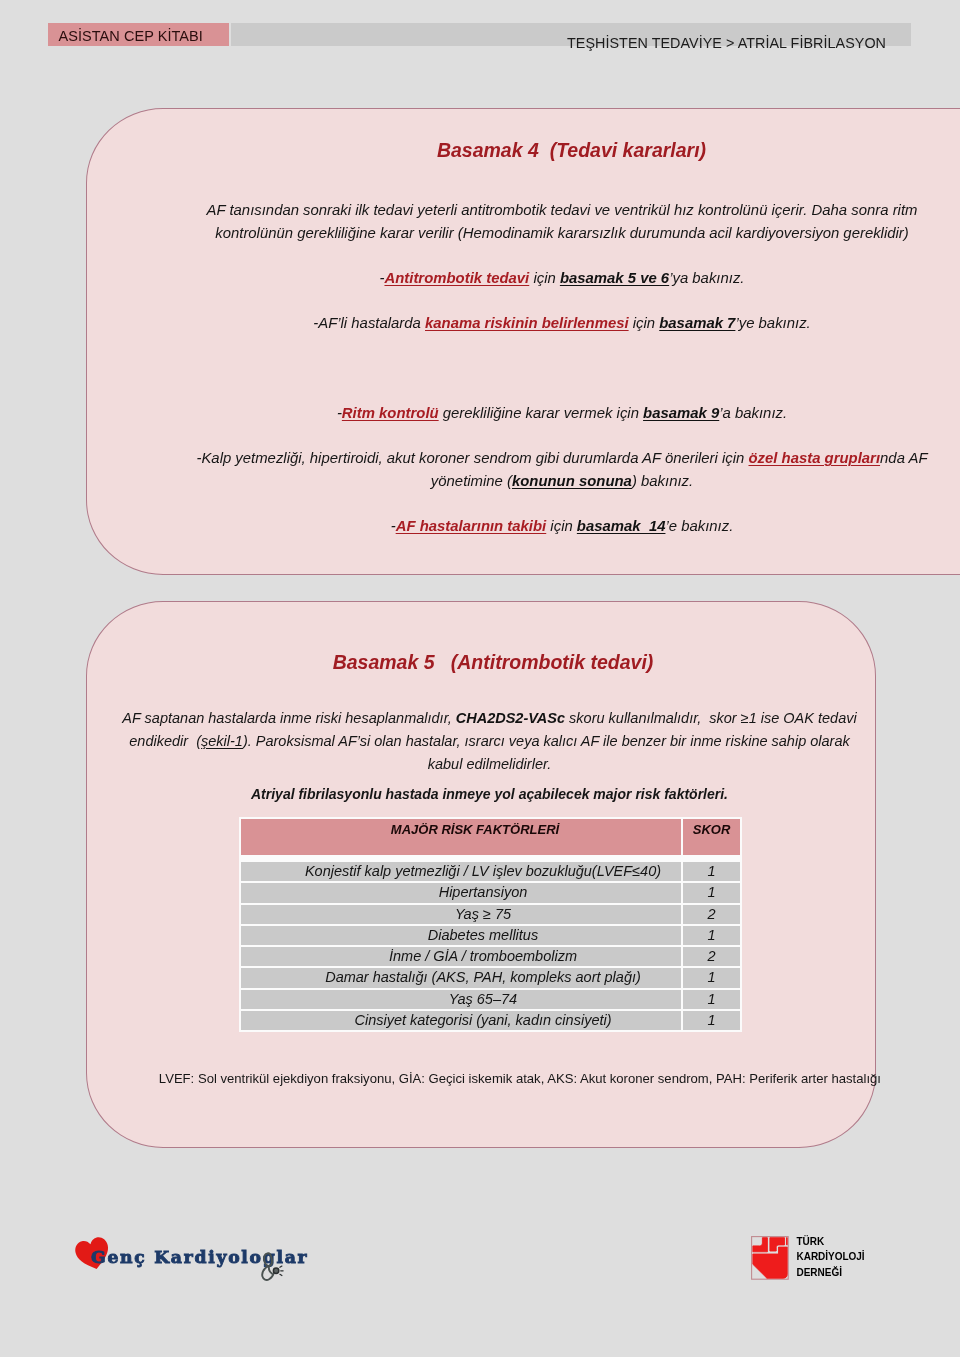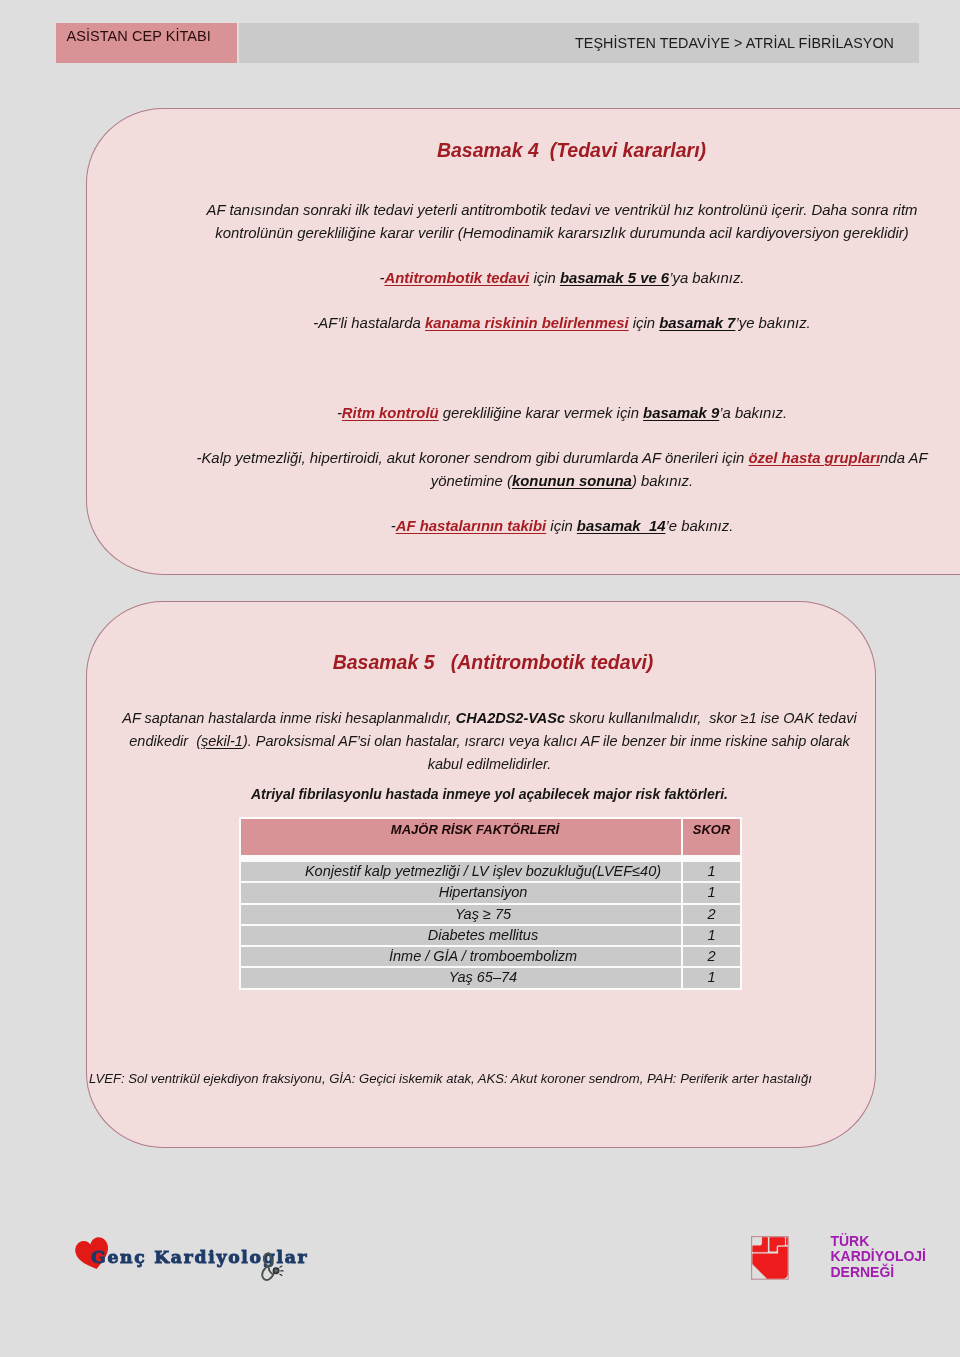--- a/index.html
+++ b/index.html
@@ -6,21 +6,21 @@
   * { box-sizing:border-box; }
   html,body { margin:0; padding:0; }
   body {
     width:960px; height:1357px; overflow:hidden;
     background:#dedede;
     font-family:"Liberation Sans", sans-serif;
     position:relative;
   }
 
   
-  #hdr { position:absolute; left:56px; top:23px; width:863px; height:40px; }
+  #hdr { position:absolute; left:48px; top:23px; width:863px; height:23px; }
   #hdr-left {
     position:absolute; left:0; top:0; width:181px; height:100%;
     background:#d99295;
   }
   #hdr-gap { position:absolute; left:181px; top:0; width:2px; height:100%; background:#dedede; }
   #hdr-left .t {
     position:absolute; left:10.5px; top:4.5px;
     font-size:14.5px; font-weight:normal; color:#2a0e0e; letter-spacing:0.05px;
     white-space:nowrap;
   }
@@ -76,28 +76,27 @@
   #risk td.c2 { width:57px; padding:0; }
   #risk th.c2 { width:57px; padding:0 0 16px 0; }
   #risk tbody tr:first-child td { border-top:5px solid #fbfbfb; }
 
   
   #gk { position:absolute; left:74px; top:1236px; }
   #tkd { position:absolute; left:751px; top:1236px; width:180px; height:52px; }
   #tkd svg { position:absolute; left:0; top:0; }
   #tkd .txt {
     position:absolute; left:45.5px; top:-2.5px;
-    font-weight:bold; font-size:14px; line-height:15.5px; color:#a21caf;
+    font-weight:bold; font-size:10px; line-height:15.5px; color:#000000;
     letter-spacing:-0.02px;
-    margin-left:34px;
   }
 
   #fnote {
-    position:absolute; left:89px; width:792px; top:1071px; text-align:left;
-    font-style:italic; font-size:13.1px; color:#161616;
+    position:absolute; left:89px; width:792px; top:1071px; text-align:right;
+    font-size:13.1px; color:#161616;
   }
 </style>
 </head>
 <body>
 
 <div id="hdr">
   <div id="hdr-left">
     <span class="t">ASİSTAN CEP KİTABI</span>
   </div>
   <div id="hdr-gap"></div>
@@ -157,21 +156,29 @@
       </tr>
       <tr>
         <td>Diabetes mellitus</td>
         <td class="c2">1</td>
       </tr>
       <tr>
         <td>İnme / GİA / tromboembolizm</td>
         <td class="c2">2</td>
       </tr>
       <tr>
+        <td>Damar hastalığı (AKS, PAH, kompleks aort plağı)</td>
+        <td class="c2">1</td>
+      </tr>
+      <tr>
         <td>Yaş 65–74</td>
+        <td class="c2">1</td>
+      </tr>
+      <tr>
+        <td>Cinsiyet kategorisi (yani, kadın cinsiyeti)</td>
         <td class="c2">1</td>
       </tr>
     </tbody>
 </table>
 
 <div id="fnote">LVEF: Sol ventrikül ejekdiyon fraksiyonu, GİA: Geçici iskemik atak, AKS: Akut koroner sendrom, PAH: Periferik arter hastalığı</div>
 
 <div id="gk">
   <svg width="240" height="56" viewBox="0 0 240 56">
     <g transform="rotate(-14 18.5 16.5)">

